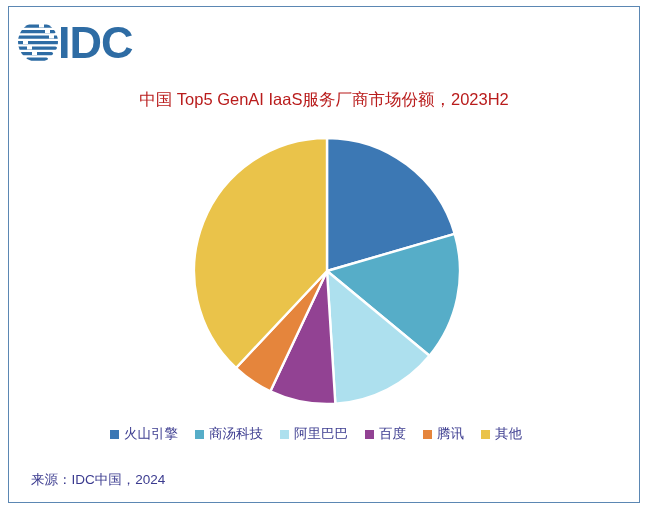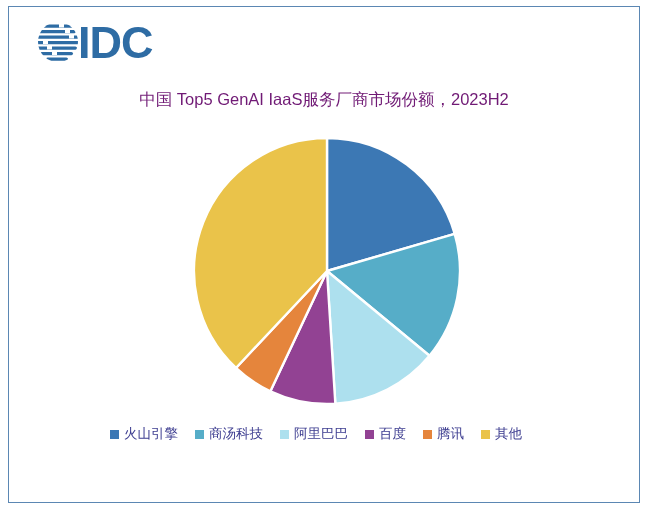--- a/index.html
+++ b/index.html
@@ -19,21 +19,21 @@
     top: 6px;
     width: 632px;
     height: 497px;
     border: 1.5px solid #5b87b3;
     background: #ffffff;
     box-sizing: border-box;
   }
   
   #logo {
     position: absolute;
-    left: 26px;
+    left: 6px;
     top: 9px;
     display: flex;
     align-items: center;
     height: 52px;
   }
   #logo-globe {
     width: 46px;
     height: 46px;
     flex: none;
   }
@@ -47,21 +47,21 @@
     font-family: "Liberation Sans", "DejaVu Sans", sans-serif;
   }
   
   #chart-title {
     position: absolute;
     left: 0;
     right: 0;
     top: 82px;
     text-align: center;
     font-size: 16.5px;
-    color: #701a75;
+    color: #b91c1c;
     font-family: "Liberation Sans", "DejaVu Sans", sans-serif;
   }
   
   #pie-wrap {
     position: absolute;
     left: 0;
     top: 0;
     width: 632px;
     height: 497px;
     pointer-events: none;
@@ -171,14 +171,15 @@
       <div class="legend-item">
         <span class="legend-swatch" style="background: rgb(229, 133, 60);"></span>
         <span class="legend-label">腾讯</span>
       </div>
       <div class="legend-item">
         <span class="legend-swatch" style="background: rgb(234, 195, 74);"></span>
         <span class="legend-label">其他</span>
       </div>
     </div>
 
+  <div id="source">来源：IDC中国，2024</div>
 
 </div>
 
 </body></html>

